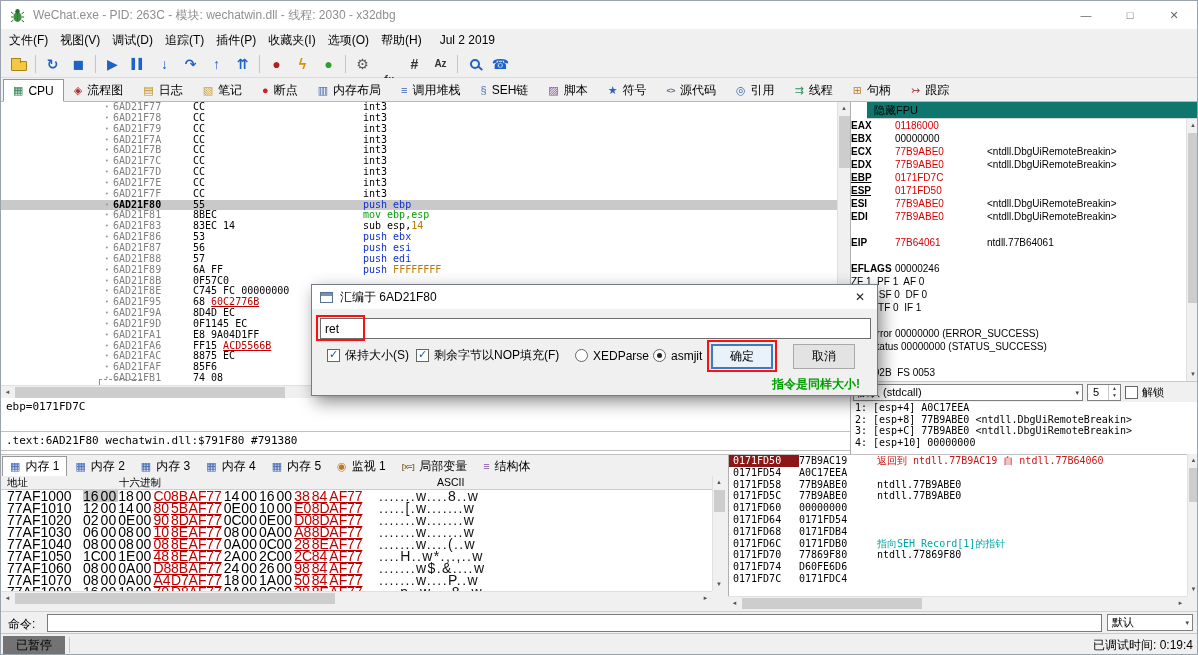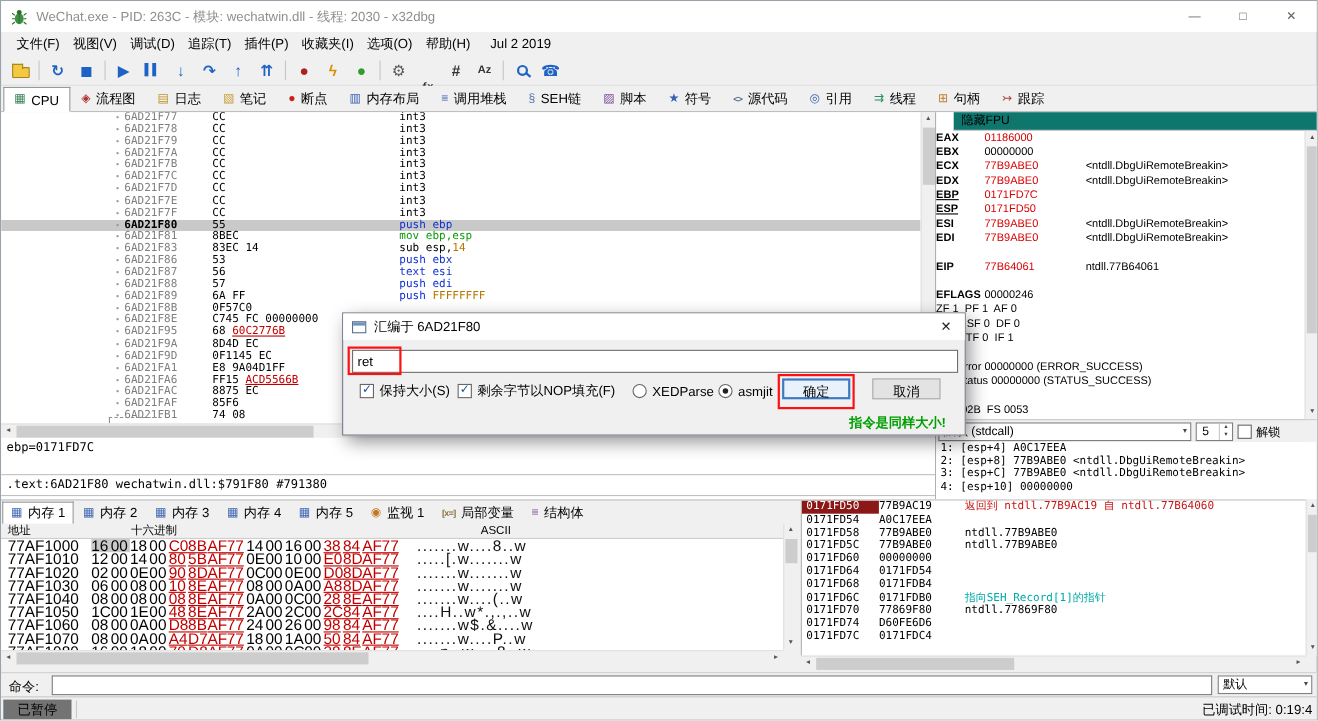--- a/index.html
+++ b/index.html
@@ -5,21 +5,21 @@
 *{margin:0;padding:0;box-sizing:border-box}
 body{width:1198px;height:655px;position:relative;overflow:hidden;background:#f0f0f0;font-family:"Liberation Sans","DejaVu Sans",sans-serif;font-size:12px;color:#000}
 #win{position:absolute;inset:0;border:1px solid #9aa3ab;background:#f0f0f0;overflow:hidden}
 
 #titlebar{position:absolute;left:0;top:0;width:100%;height:28px;background:#fff;display:flex;align-items:center}
 #app-icon{margin-left:9px;flex:0 0 auto}
 #title-text{margin-left:8px;color:#8f8f8f;font-size:12px;white-space:nowrap}
 #win-controls{position:absolute;right:1px;top:0;height:28px;display:flex}
 .wc{width:44px;height:28px;text-align:center;line-height:28px;color:#666;font-size:11px}
 
-#menubar{position:absolute;left:0;top:28px;width:100%;height:22px;display:flex;align-items:center;padding-left:8px;font-size:12px}
+#menubar{position:absolute;left:0;top:28px;width:100%;height:22px;display:flex;align-items:center;padding-left:2px;font-size:12px}
 .menu-item{padding:3px 6px}
 #menu-date{margin-left:12px}
 
 #toolbar{position:absolute;left:0;top:50px;width:100%;height:27px;display:flex;align-items:center;padding-left:5px;gap:1px;border-bottom:1px solid #dcdcdc}
 .tb-btn{width:25px;height:23px;display:flex;align-items:center;justify-content:center;border:1px solid transparent}
 .tb-glyph{font-size:14px;font-weight:bold;line-height:1}
 .tb-glyph.small{font-size:10px}
 .tb-sep{width:1px;height:18px;background:#c6c6c6;margin:0 3px}
 .ic-folder{width:16px;height:10px;background:#f5c842;border:1px solid #a8821a;border-radius:1px;position:relative;margin-top:3px}
 .ic-folder::before{content:"";position:absolute;left:-1px;top:-4px;width:8px;height:4px;background:#f5c842;border:1px solid #a8821a;border-bottom:none}
@@ -110,21 +110,21 @@
 
 #dialog{position:absolute;left:310px;top:283px;width:567px;height:112px;background:#f0f0f0;border:1px solid #747c88;box-shadow:4px 6px 16px rgba(0,0,0,.45);z-index:60}
 #dlg-titlebar{position:absolute;left:0;top:0;width:100%;height:24px;background:#fff;display:flex;align-items:center}
 #dlg-icon{width:13px;height:11px;border:1px solid #57718f;background:#fff;margin-left:8px;position:relative}
 #dlg-icon::before{content:"";position:absolute;left:0;top:0;width:100%;height:3px;background:#6f93bd}
 #dlg-title-text{margin-left:7px;font-size:12px}
 #dlg-close{margin-left:auto;width:34px;height:24px;text-align:center;line-height:24px;font-size:12px;color:#222}
 #dlg-input{position:absolute;left:8px;top:33px;width:551px;height:21px;border:1px solid #6e6e6e;background:#fff;padding:0 4px;font-size:12px;font-family:"Liberation Sans","DejaVu Sans",sans-serif}
 .grp{position:absolute;top:63px;height:15px;display:flex;align-items:center;gap:5px;font-size:12px;white-space:nowrap}
 #grp-keep{left:15px}#grp-nop{left:104px}#grp-xed{left:263px}#grp-asmjit{left:341px}
-.dbtn{position:absolute;top:59px;width:62px;height:19px;background:#e3e3e3;text-align:center;font-size:12px}
+.dbtn{position:absolute;top:59px;width:62px;height:25px;background:#e3e3e3;text-align:center;font-size:12px}
 #btn-ok{left:399px;border:2px solid #3d7ac2;line-height:20px;background:#e9f2fb}
 #btn-cancel{left:481px;border:1px solid #a9a9a9;line-height:22px}
 #dlg-status{position:absolute;right:17px;top:91px;font-size:12px;font-weight:bold;color:#00a000}
 .ann{position:absolute;border:2px solid #ff1010;z-index:5;pointer-events:none}
 #ann-input{left:4px;top:30px;width:49px;height:26px}
 #ann-ok{left:395px;top:55px;width:70px;height:32px}
 </style>
 </head>
 <body>
 
@@ -283,21 +283,21 @@
         <div class="drow"><span class="dgut">•</span><span class="daddr">6AD21F7A</span><span class="dbytes"><span>CC</span></span><span class="darr"></span><span class="dinstr"><span class="blk">int3</span></span></div>
         <div class="drow"><span class="dgut">•</span><span class="daddr">6AD21F7B</span><span class="dbytes"><span>CC</span></span><span class="darr"></span><span class="dinstr"><span class="blk">int3</span></span></div>
         <div class="drow"><span class="dgut">•</span><span class="daddr">6AD21F7C</span><span class="dbytes"><span>CC</span></span><span class="darr"></span><span class="dinstr"><span class="blk">int3</span></span></div>
         <div class="drow"><span class="dgut">•</span><span class="daddr">6AD21F7D</span><span class="dbytes"><span>CC</span></span><span class="darr"></span><span class="dinstr"><span class="blk">int3</span></span></div>
         <div class="drow"><span class="dgut">•</span><span class="daddr">6AD21F7E</span><span class="dbytes"><span>CC</span></span><span class="darr"></span><span class="dinstr"><span class="blk">int3</span></span></div>
         <div class="drow"><span class="dgut">•</span><span class="daddr">6AD21F7F</span><span class="dbytes"><span>CC</span></span><span class="darr"></span><span class="dinstr"><span class="blk">int3</span></span></div>
         <div class="drow sel"><span class="dgut">•</span><span class="daddr">6AD21F80</span><span class="dbytes"><span>55</span></span><span class="darr"></span><span class="dinstr"><span class="mn">push ebp</span></span></div>
         <div class="drow"><span class="dgut">•</span><span class="daddr">6AD21F81</span><span class="dbytes"><span>8BEC</span></span><span class="darr"></span><span class="dinstr"><span class="grn">mov ebp,esp</span></span></div>
         <div class="drow"><span class="dgut">•</span><span class="daddr">6AD21F83</span><span class="dbytes"><span>83EC 14</span></span><span class="darr"></span><span class="dinstr"><span class="blk">sub esp,</span><span class="val">14</span></span></div>
         <div class="drow"><span class="dgut">•</span><span class="daddr">6AD21F86</span><span class="dbytes"><span>53</span></span><span class="darr"></span><span class="dinstr"><span class="mn">push ebx</span></span></div>
-        <div class="drow"><span class="dgut">•</span><span class="daddr">6AD21F87</span><span class="dbytes"><span>56</span></span><span class="darr"></span><span class="dinstr"><span class="mn">text esi</span></span></div>
+        <div class="drow"><span class="dgut">•</span><span class="daddr">6AD21F87</span><span class="dbytes"><span>56</span></span><span class="darr"></span><span class="dinstr"><span class="mn">push esi</span></span></div>
         <div class="drow"><span class="dgut">•</span><span class="daddr">6AD21F88</span><span class="dbytes"><span>57</span></span><span class="darr"></span><span class="dinstr"><span class="mn">push edi</span></span></div>
         <div class="drow"><span class="dgut">•</span><span class="daddr">6AD21F89</span><span class="dbytes"><span>6A FF</span></span><span class="darr"></span><span class="dinstr"><span class="mn">push </span><span class="val">FFFFFFFF</span></span></div>
         <div class="drow"><span class="dgut">•</span><span class="daddr">6AD21F8B</span><span class="dbytes"><span>0F57C0</span></span><span class="darr"></span><span class="dinstr"></span></div>
         <div class="drow"><span class="dgut">•</span><span class="daddr">6AD21F8E</span><span class="dbytes"><span>C745 FC 00000000</span></span><span class="darr"></span><span class="dinstr"></span></div>
         <div class="drow"><span class="dgut">•</span><span class="daddr">6AD21F95</span><span class="dbytes"><span>68 </span><span class="ptr">60C2776B</span></span><span class="darr"></span><span class="dinstr"></span></div>
         <div class="drow"><span class="dgut">•</span><span class="daddr">6AD21F9A</span><span class="dbytes"><span>8D4D EC</span></span><span class="darr"></span><span class="dinstr"></span></div>
         <div class="drow"><span class="dgut">•</span><span class="daddr">6AD21F9D</span><span class="dbytes"><span>0F1145 EC</span></span><span class="darr"></span><span class="dinstr"></span></div>
         <div class="drow"><span class="dgut">•</span><span class="daddr">6AD21FA1</span><span class="dbytes"><span>E8 9A04D1FF</span></span><span class="darr"></span><span class="dinstr"></span></div>
         <div class="drow"><span class="dgut">•</span><span class="daddr">6AD21FA6</span><span class="dbytes"><span>FF15 </span><span class="ptr">ACD5566B</span></span><span class="darr"></span><span class="dinstr"></span></div>
         <div class="drow"><span class="dgut">•</span><span class="daddr">6AD21FAC</span><span class="dbytes"><span>8875 EC</span></span><span class="darr"></span><span class="dinstr"></span></div>

